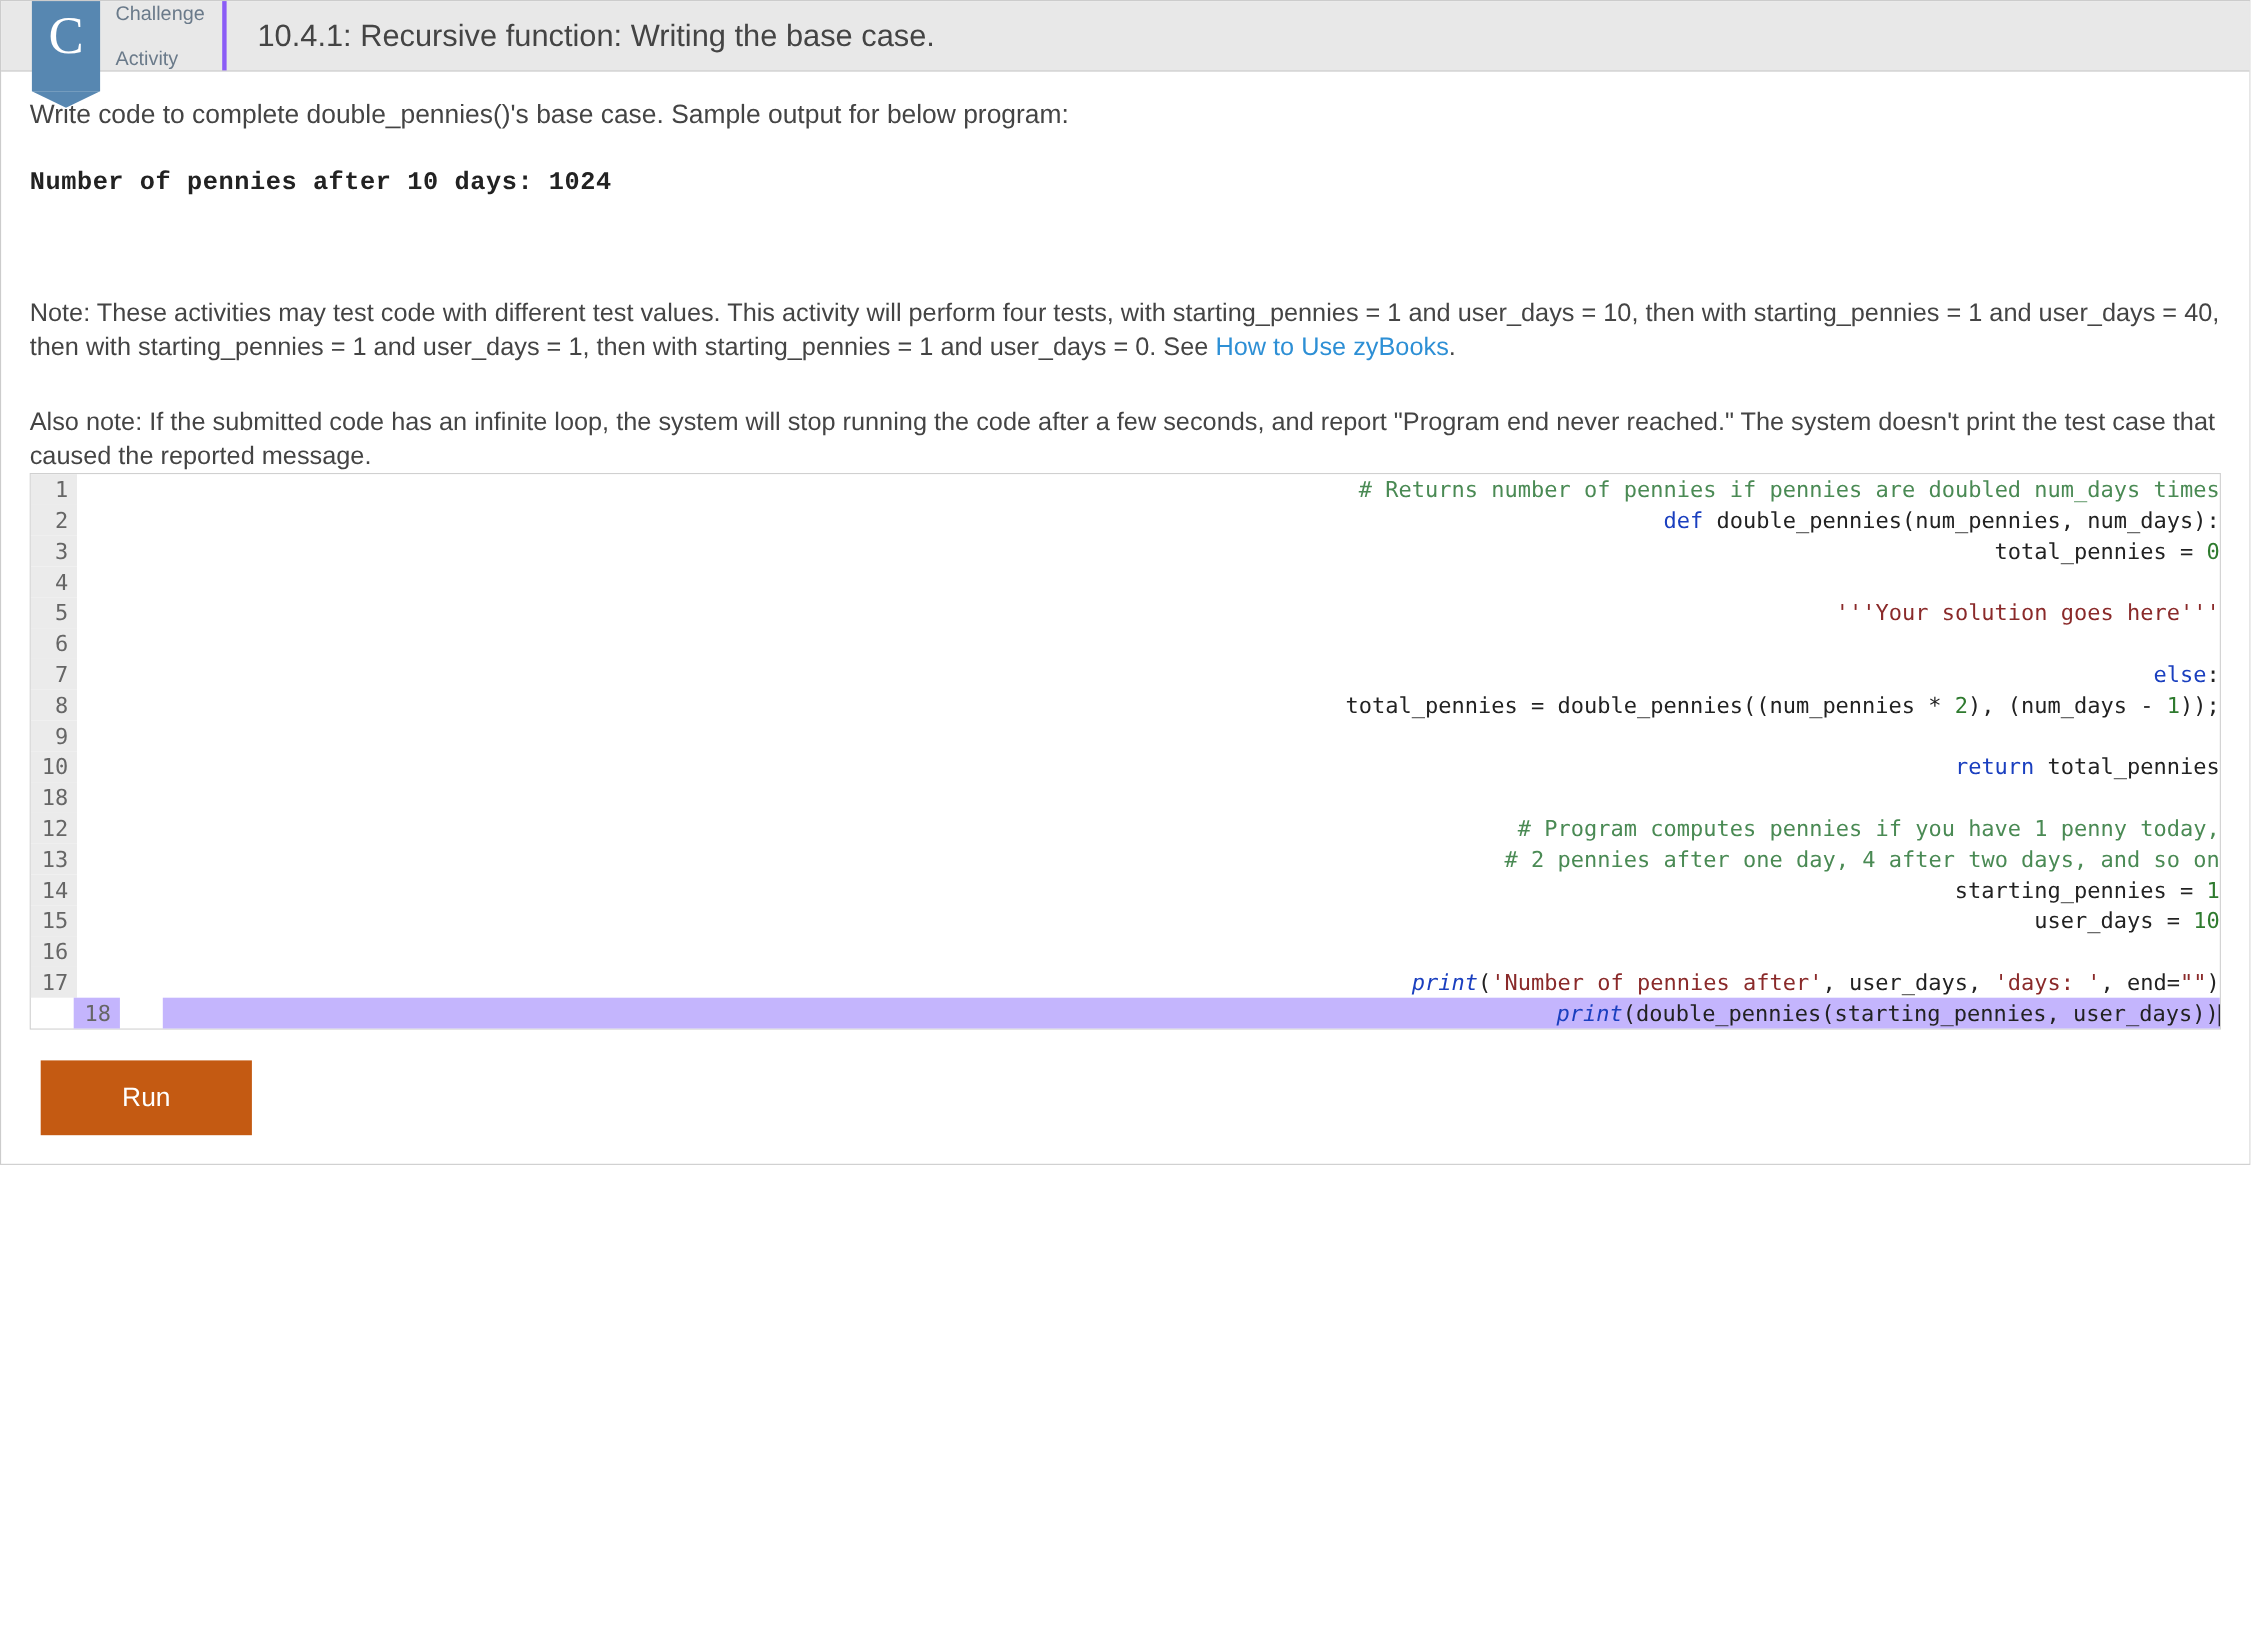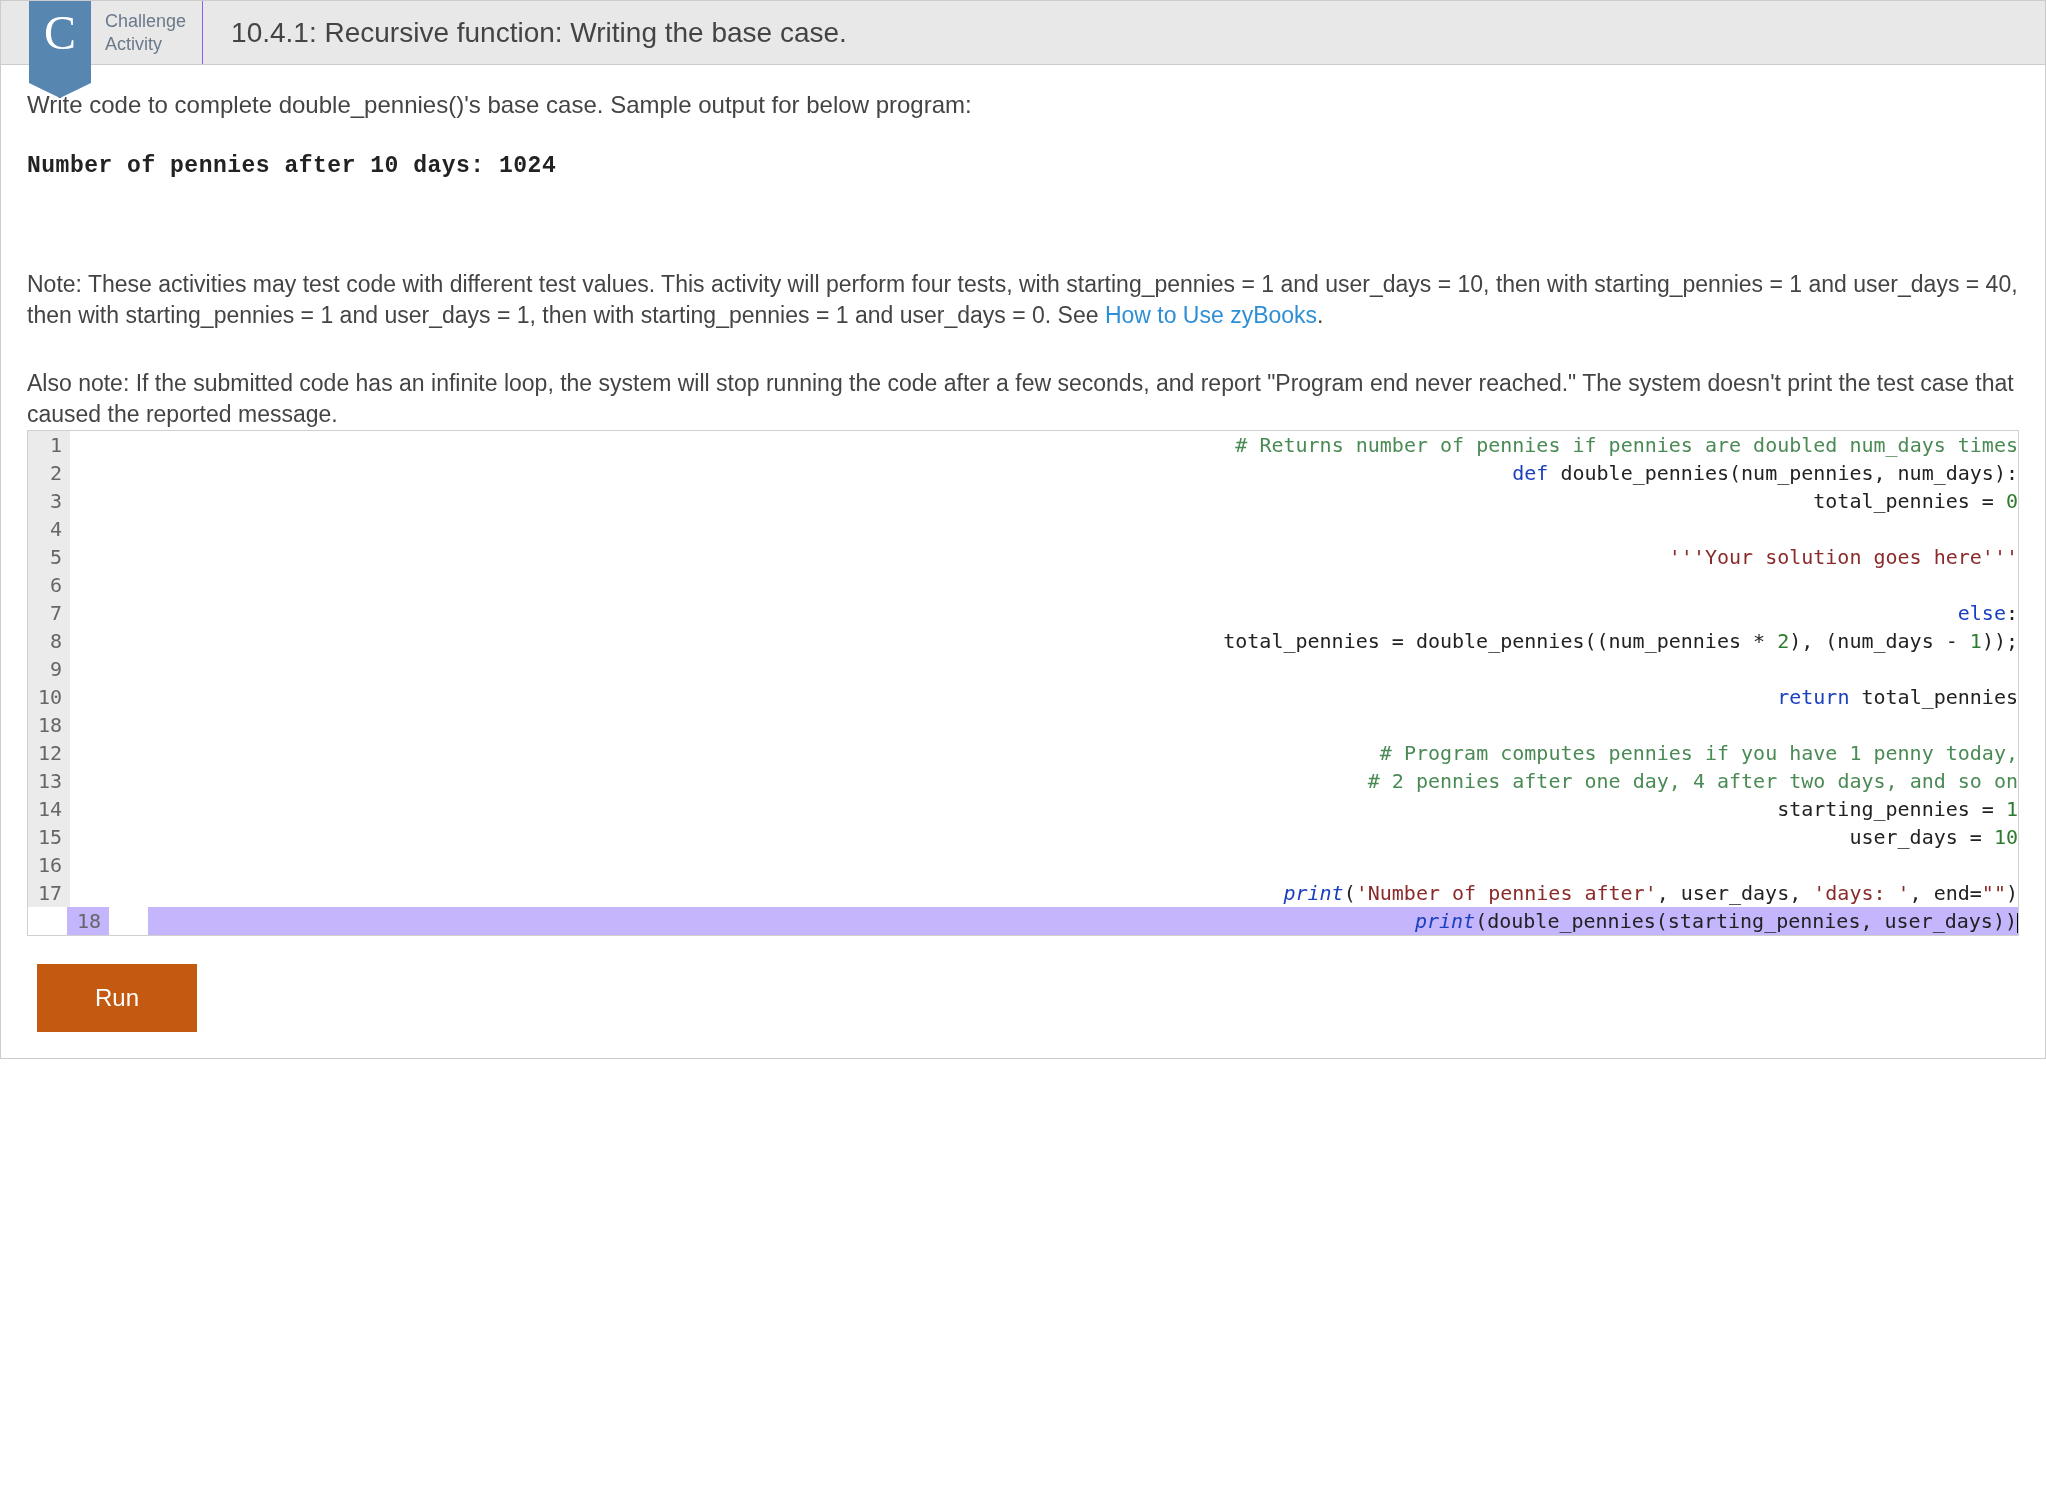--- a/index.html
+++ b/index.html
@@ -49,23 +49,23 @@
     .badge-letter {
       color: #fff;
       font-size: 48px;
       font-weight: 400;
       font-family: Georgia, serif;
       line-height: 64px;
     }
     .header-label {
       display: flex;
       flex-direction: column;
-      justify-content: center;
+      justify-content: space-between;
       padding: 0 16px 0 14px;
-      border-right: 1px solid #8b5cf6;
+      border-right: 4px solid #8b5cf6;
       color: #6a7a8a;
       font-size: 18px;
       line-height: 1.25;
     }
     .header-title {
       display: flex;
       align-items: center;
       padding-left: 28px;
       font-size: 28px;
       color: #444;
@@ -139,21 +139,21 @@
     .tok-name { color: #222; }
     .tok-number { color: #2e7a2e; }
     .tok-string { color: #8a2a2a; }
     .tok-op { color: #222; }
     .tok-builtin { color: #1a3fbf; font-style: italic; }
     .run-button {
       background: #c45a12;
       color: #fff;
       border: none;
       font-size: 24px;
-      padding: 20px 58px;
+      padding: 20px 74px;
       cursor: pointer;
       font-weight: 400;
       margin-left: 10px;
     }
     .cursor {
       display: inline-block;
       width: 1px;
       height: 20px;
       background: #000;
       vertical-align: middle;

